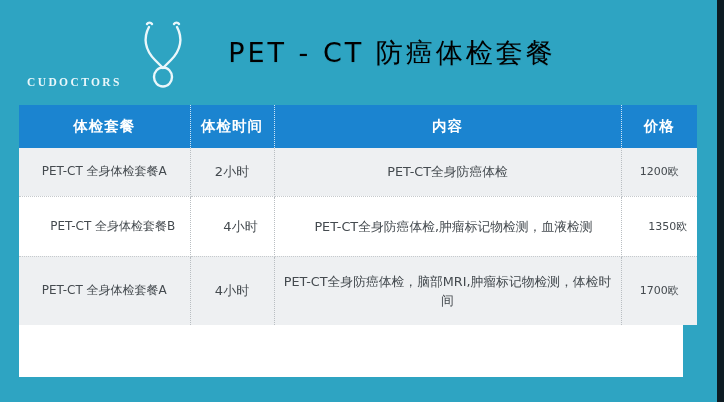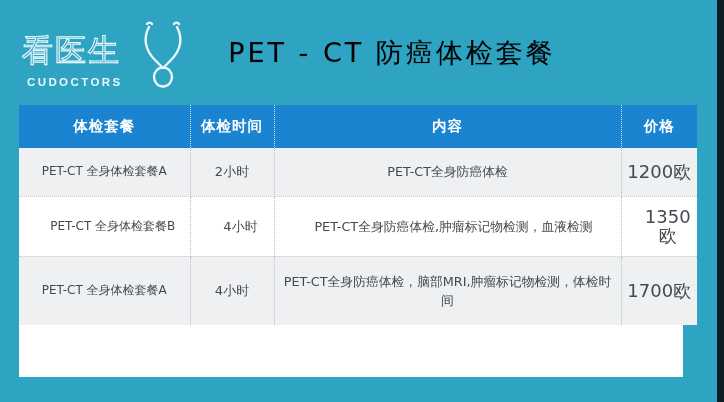--- a/index.html
+++ b/index.html
@@ -31,21 +31,21 @@
     -webkit-text-stroke:1.1px #eaf7fb;
     font-family:"DejaVu Sans",sans-serif;
     font-weight:400;
     white-space:nowrap;
     line-height:40px;
   }
   .logo-en {
     position:absolute; left:5px; top:50px;
     font-size:11.5px; letter-spacing:2.4px; color:#eaf7fb;
     font-weight:bold;
-    font-family:Liberation Sans, sans-serif;
+    font-family:Liberation Serif, serif;
   }
   .stetho {
     position:absolute; left:112px; top:-16px;
   }
 
   .title {
     position:absolute; left:0; top:0; width:724px; height:105px;
     display:flex; align-items:center; justify-content:center;
     color:#000000;
     font-size:27px;
@@ -101,29 +101,28 @@
   tbody tr.plain td { background:#ffffff; }
 
   tbody tr.r1 td { height:48px; }
   tbody tr.r2 td { height:60px;padding-left:20px; }
   tbody tr.r3 td { height:69px; }
   tbody tr.r4 td { height:52px; }
 
   td.pkg   { font-size:12px; }
   td.time  { font-size:13px;text-align:center; }
   td.cont  { font-size:12.8px; padding-left:8px; padding-right:8px; }
-  td.price { font-size:18px; }
+  td.price { font-size:11px; }
 </style>
 </head>
 <body>
 
 <div class="topbar">
 
   <div class="logo">
-    <div class="logo-cn">看医生</div>
     <div class="logo-en">CUDOCTORS</div>
     <div class="stetho">
       <svg width="60" height="90" viewBox="0 0 60 90">
         <path d="M13 14 a3 3 0 0 1 5 0" stroke="#eaf7fb" stroke-width="2.4" fill="none" stroke-linecap="round"></path>
         <path d="M40 14 a3 3 0 0 1 5 0" stroke="#eaf7fb" stroke-width="2.4" fill="none" stroke-linecap="round"></path>
         <path d="M15 17 C9 28 11 40 21 50 L29 58" stroke="#eaf7fb" stroke-width="2.4" fill="none" stroke-linecap="round"></path>
         <path d="M43 17 C49 28 47 40 37 50 L29 58" stroke="#eaf7fb" stroke-width="2.4" fill="none" stroke-linecap="round"></path>
         <ellipse cx="29" cy="67" rx="9" ry="9.5" stroke="#eaf7fb" stroke-width="2.4" fill="none"></ellipse>
       </svg>
     </div>

